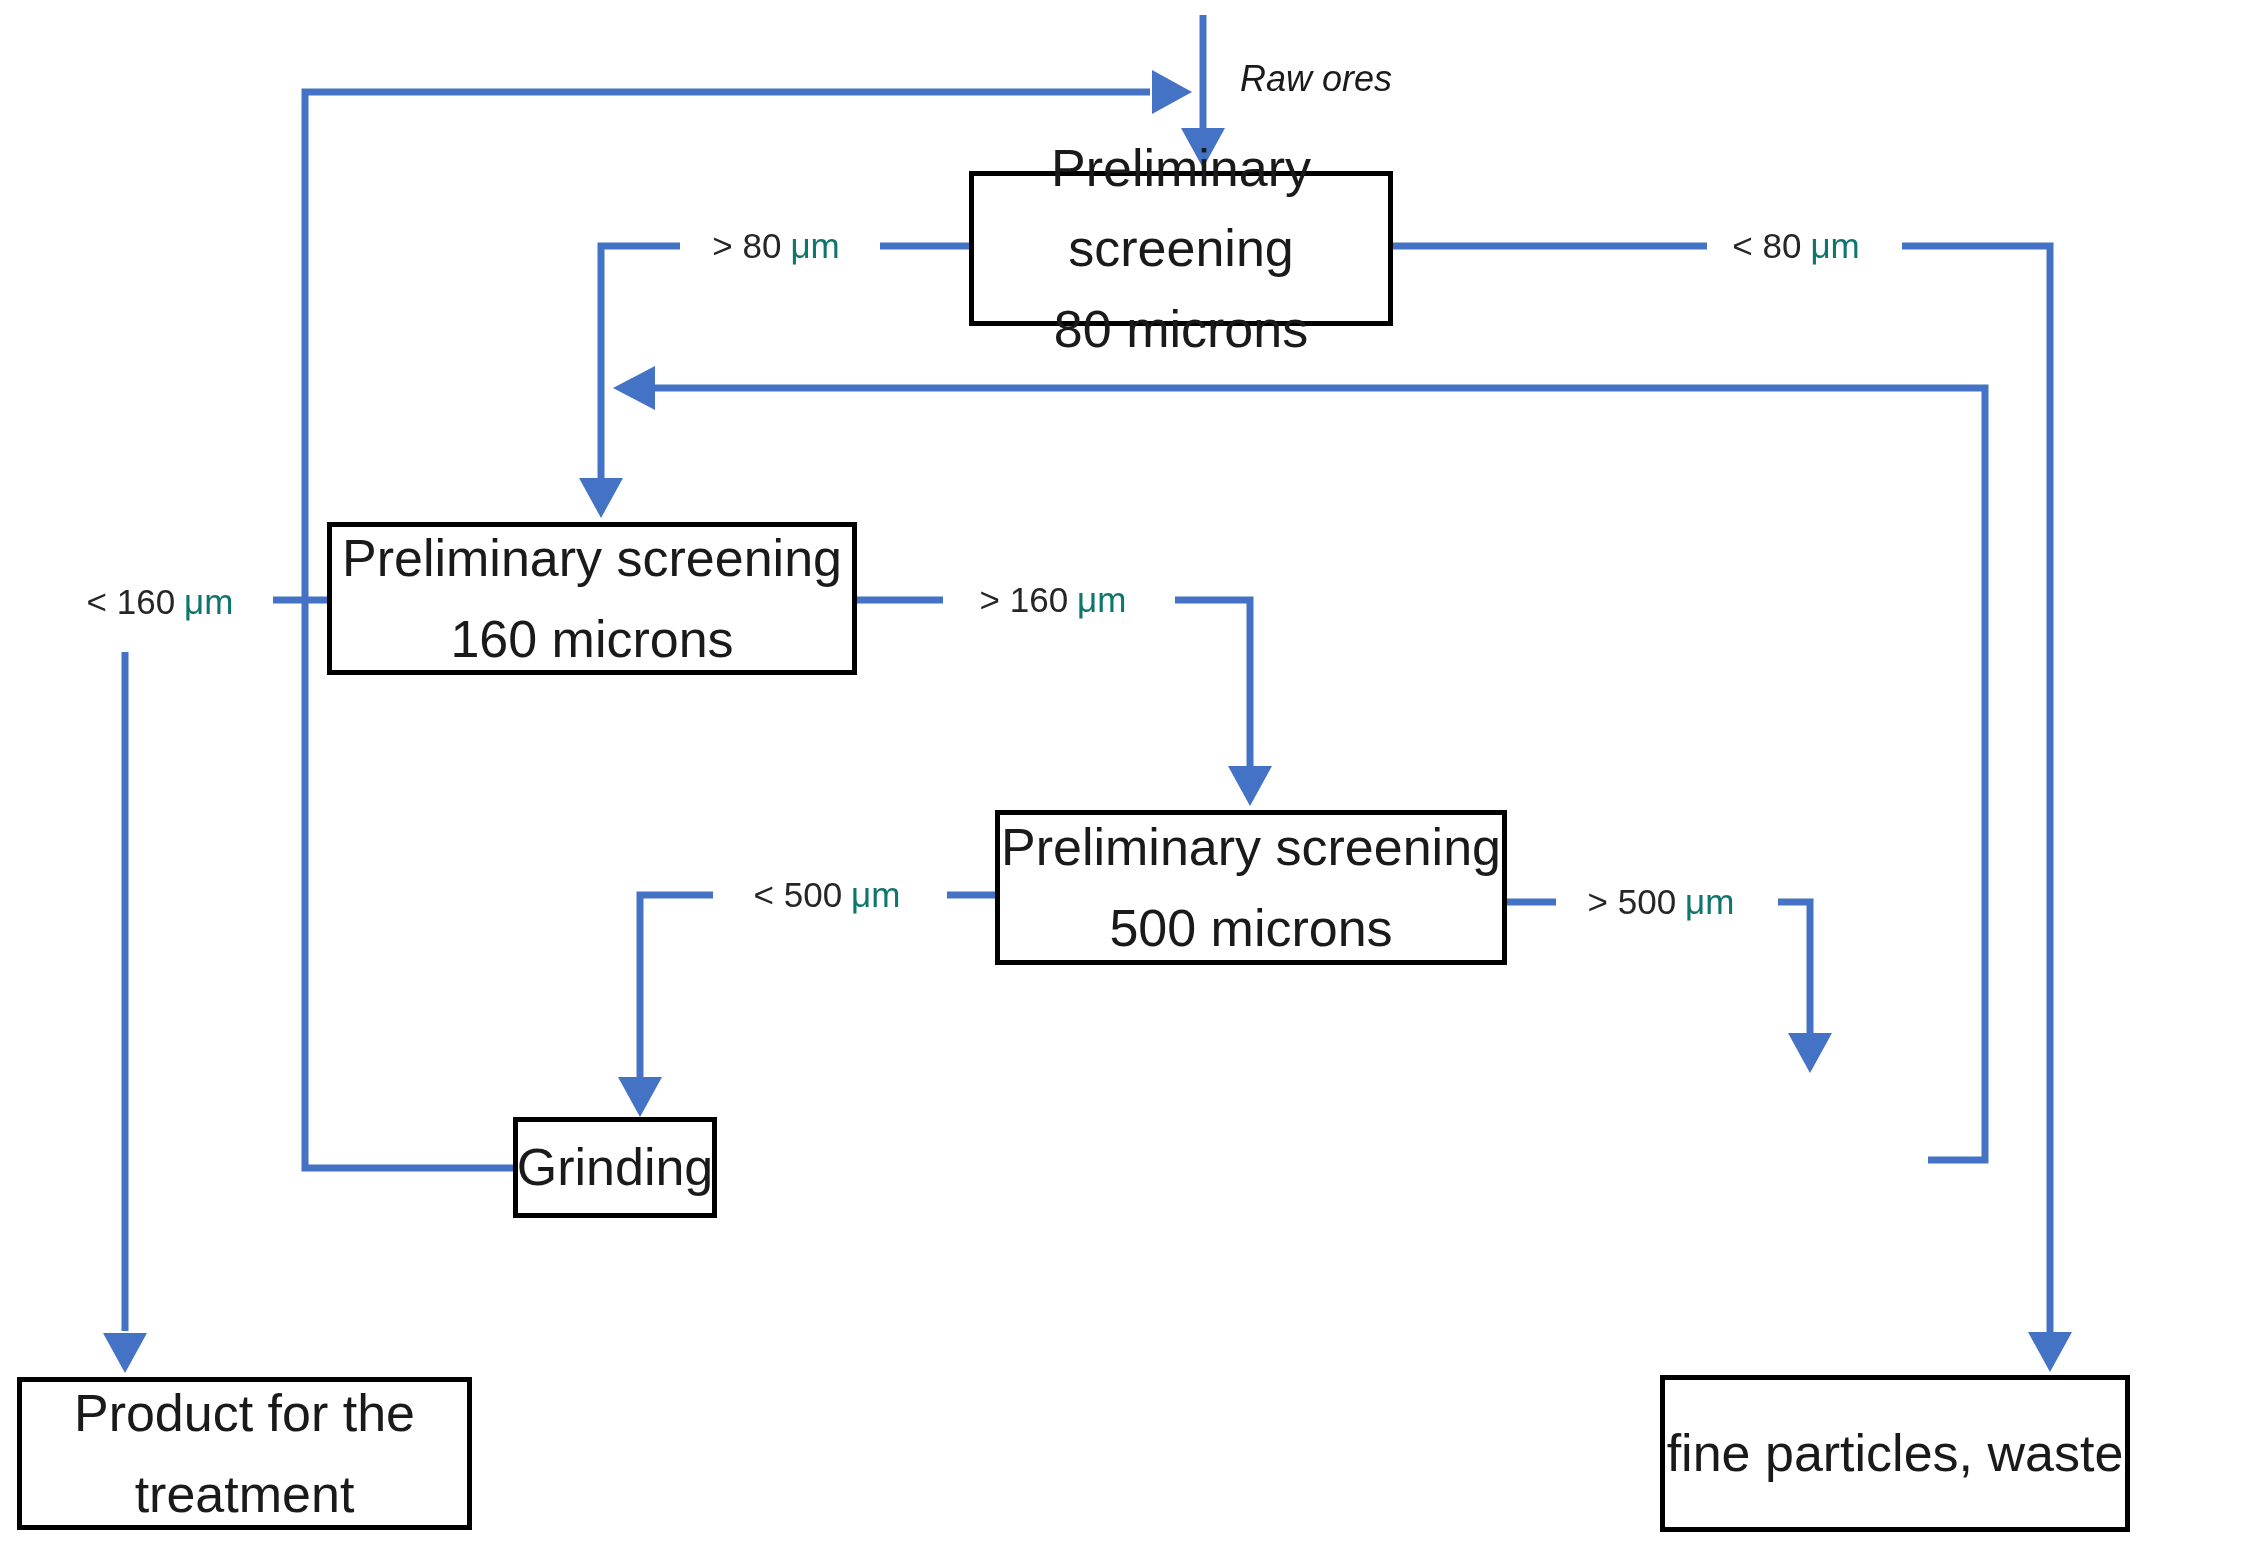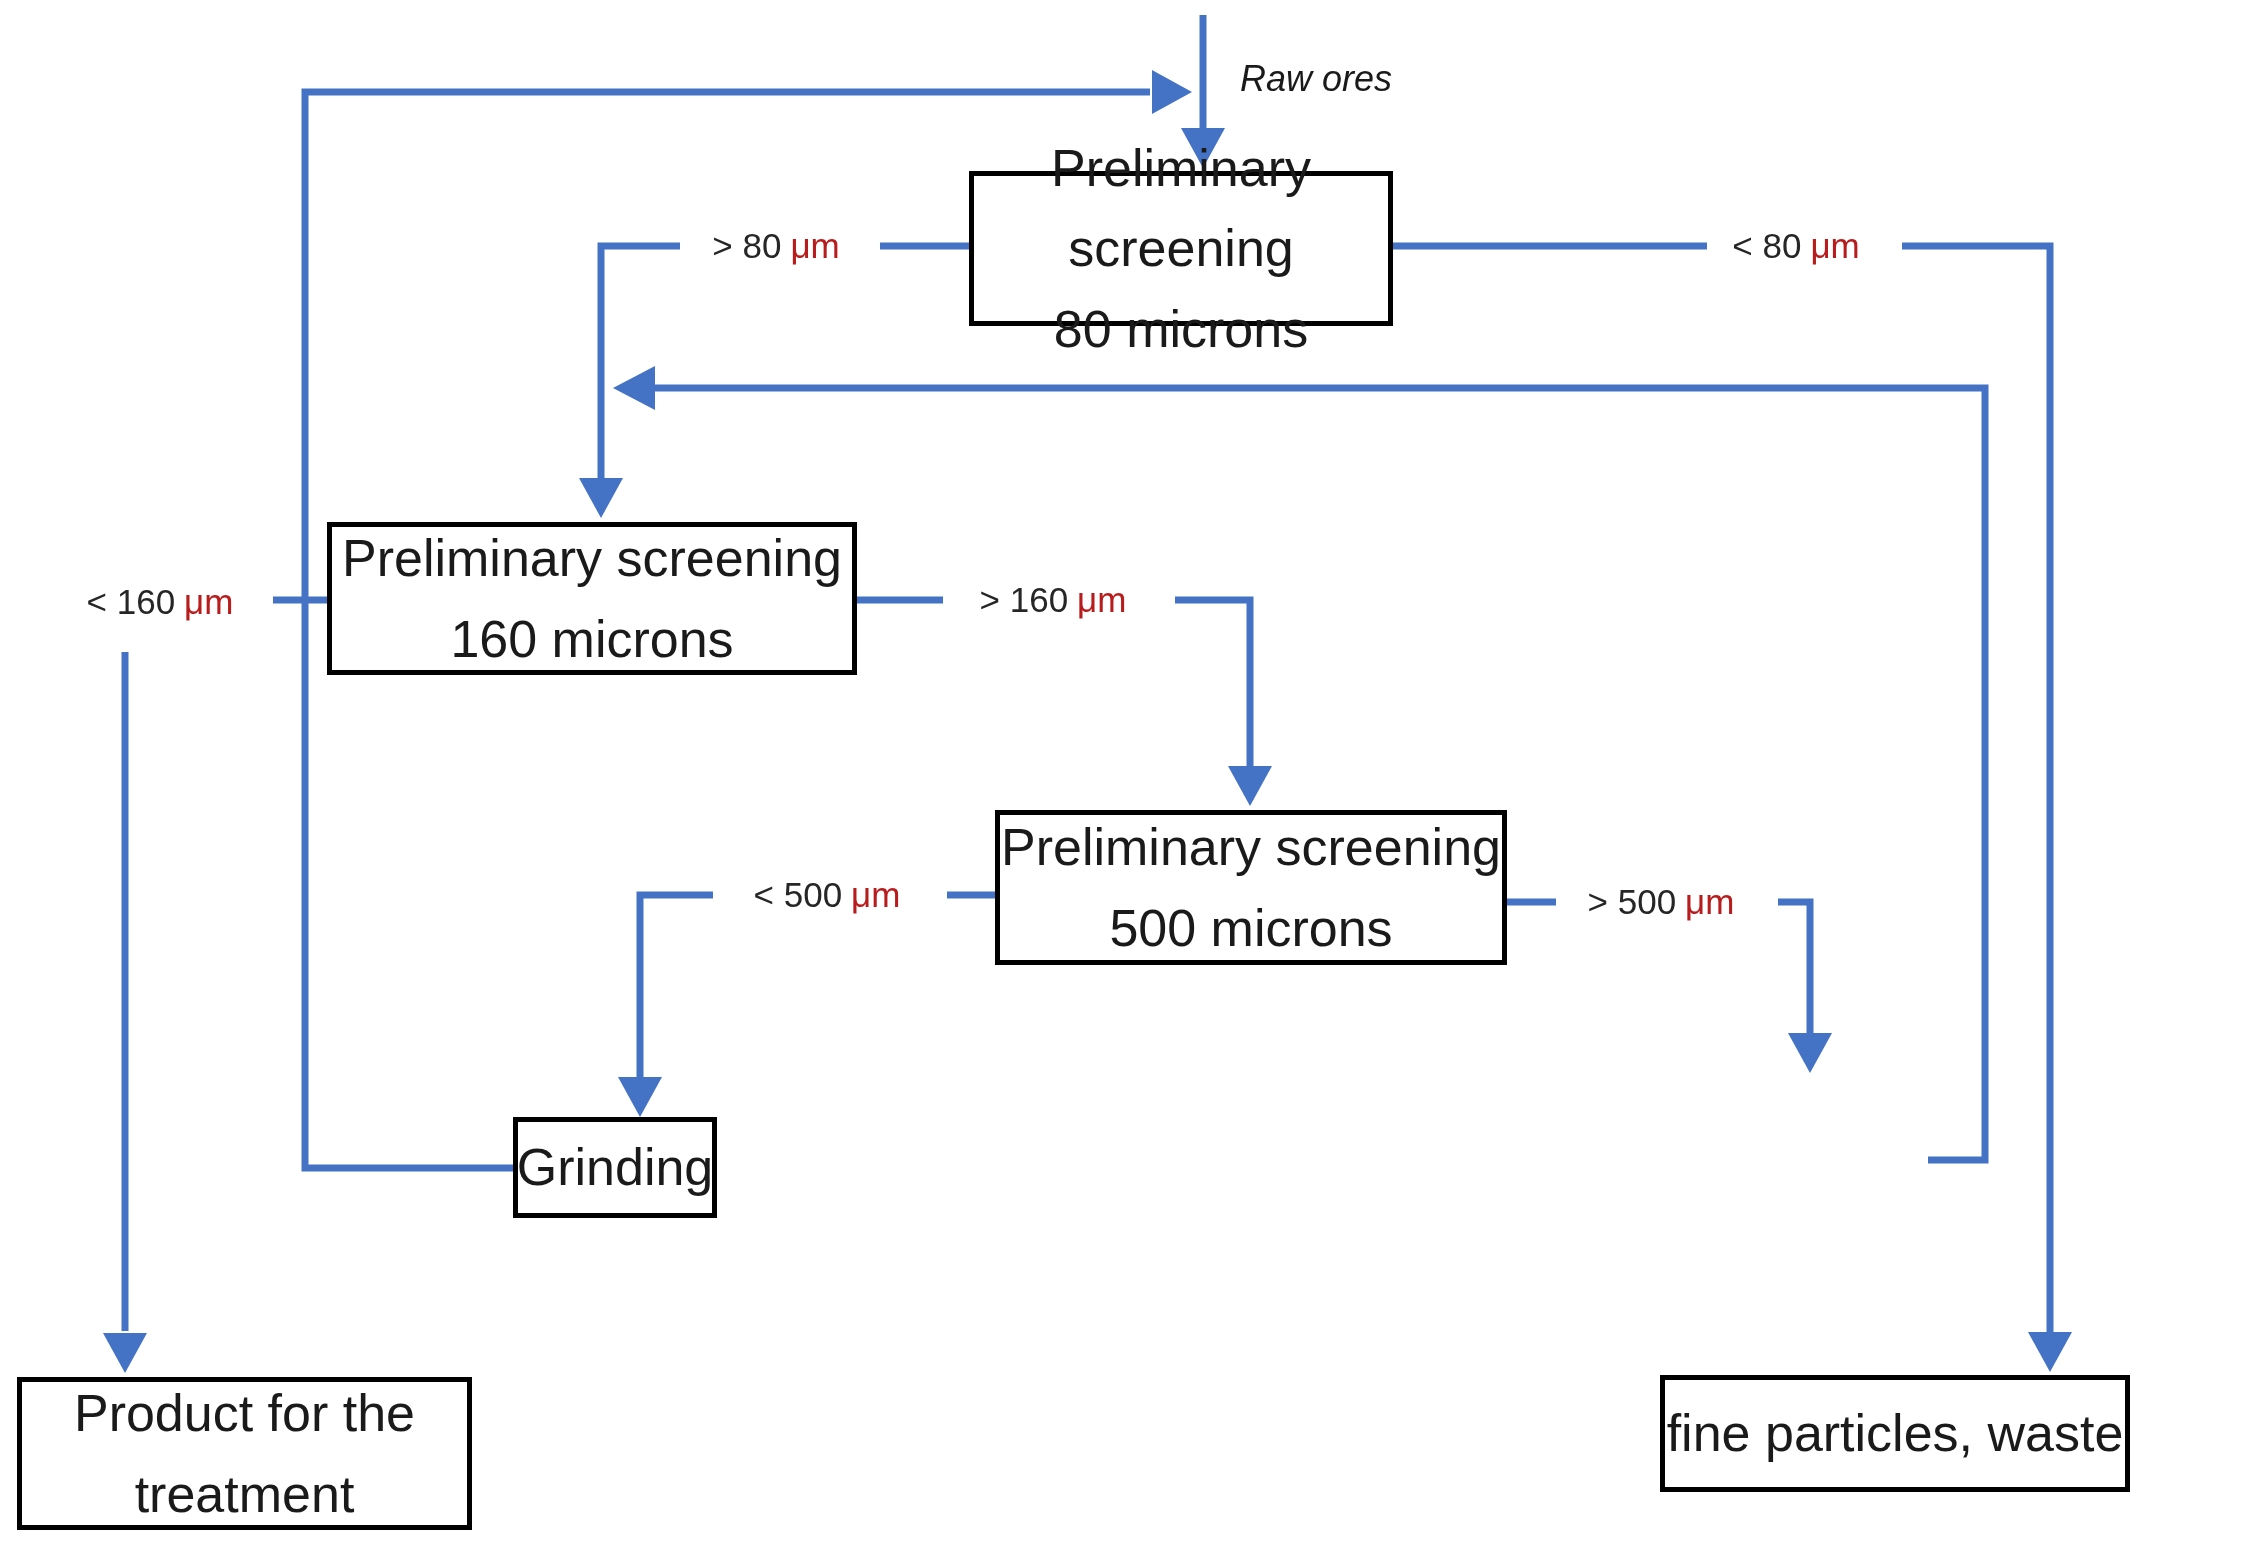--- a/index.html
+++ b/index.html
@@ -39,36 +39,36 @@
   }
   .edge-label {
     position: absolute;
     transform: translate(-50%, -50%);
     white-space: nowrap;
     font-size: 35px;
     color: #262626;
     z-index: 3;
     background: transparent;
   }
-  .edge-label .unit { color: #b91c1c; margin-left: 9px; }
+  .edge-label .unit { color: #0f766e; margin-left: 9px; }
   #label-raw-ores {
     position: absolute;
     white-space: nowrap;
     font-size: 36px;
     color: #1a1a1a;
     z-index: 3;
   }
   
   #node-screen-80  { left: 969px;  top: 171px;  width: 424px; height: 155px; }
   #node-screen-160 { left: 327px;  top: 522px;  width: 530px; height: 153px; }
   #node-screen-500 { left: 995px;  top: 810px;  width: 512px; height: 155px; }
   #node-grinding   { left: 513px;  top: 1117px; width: 204px; height: 101px; }
   #node-crushing   { left: 1690px; top: 1113px; width: 238px; height: 104px; }
   #node-product    { left: 17px;   top: 1377px; width: 455px; height: 153px; align-items: center; }
-  #node-waste      { left: 1660px; top: 1375px; width: 470px; height: 117px; }
+  #node-waste      { left: 1660px; top: 1375px; width: 470px; height: 157px; }
   
   #label-raw-ores  { left: 1240px; top: 58px; font-style: italic; }
   #label-gt-80um   { left: 776px;  top: 246px; }
   #label-lt-80um   { left: 1796px; top: 246px; }
   #label-gt-160um  { left: 1053px; top: 600px; }
   #label-lt-160um  { left: 160px;  top: 602px; }
   #label-lt-500um  { left: 827px;  top: 895px; }
   #label-gt-500um  { left: 1661px; top: 902px; }
 </style>
 </head>

